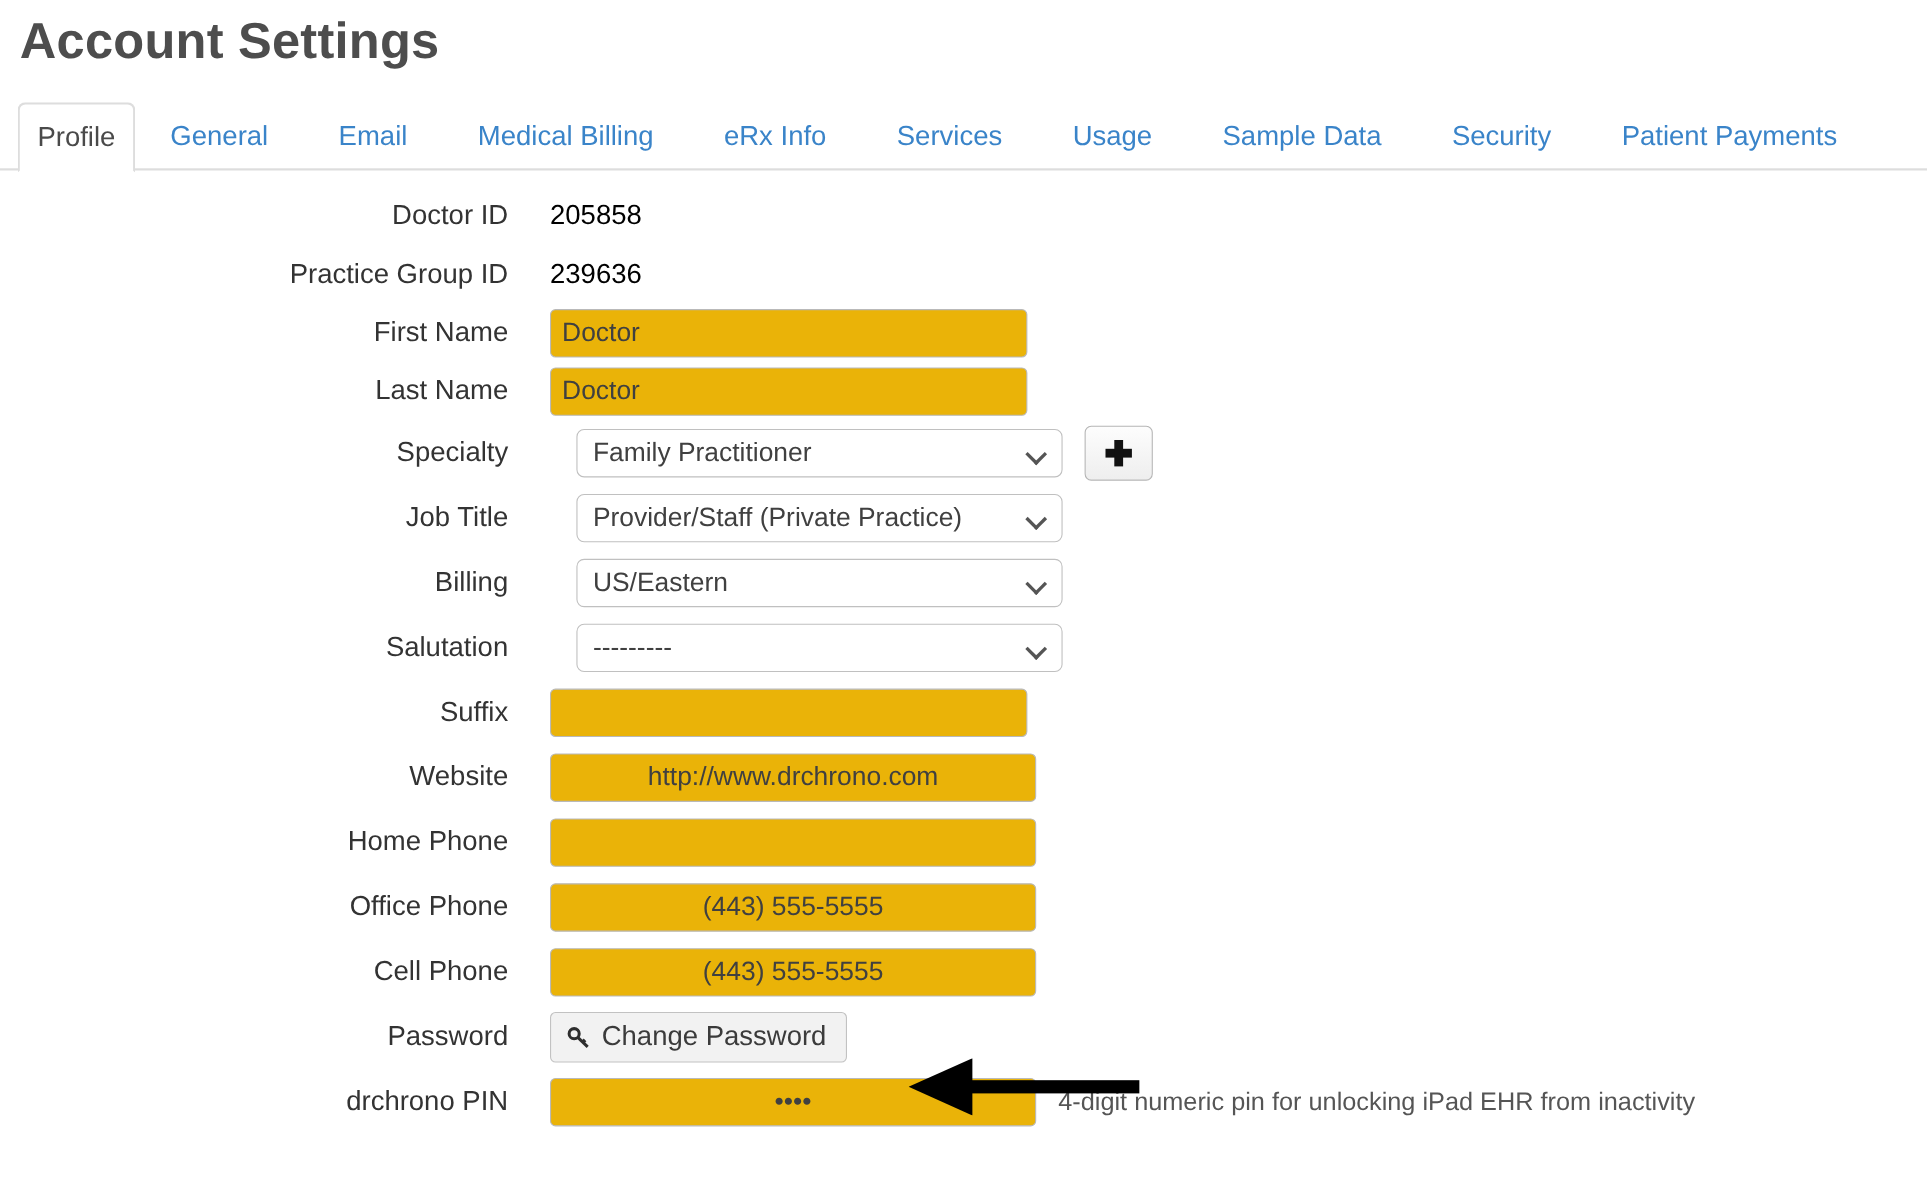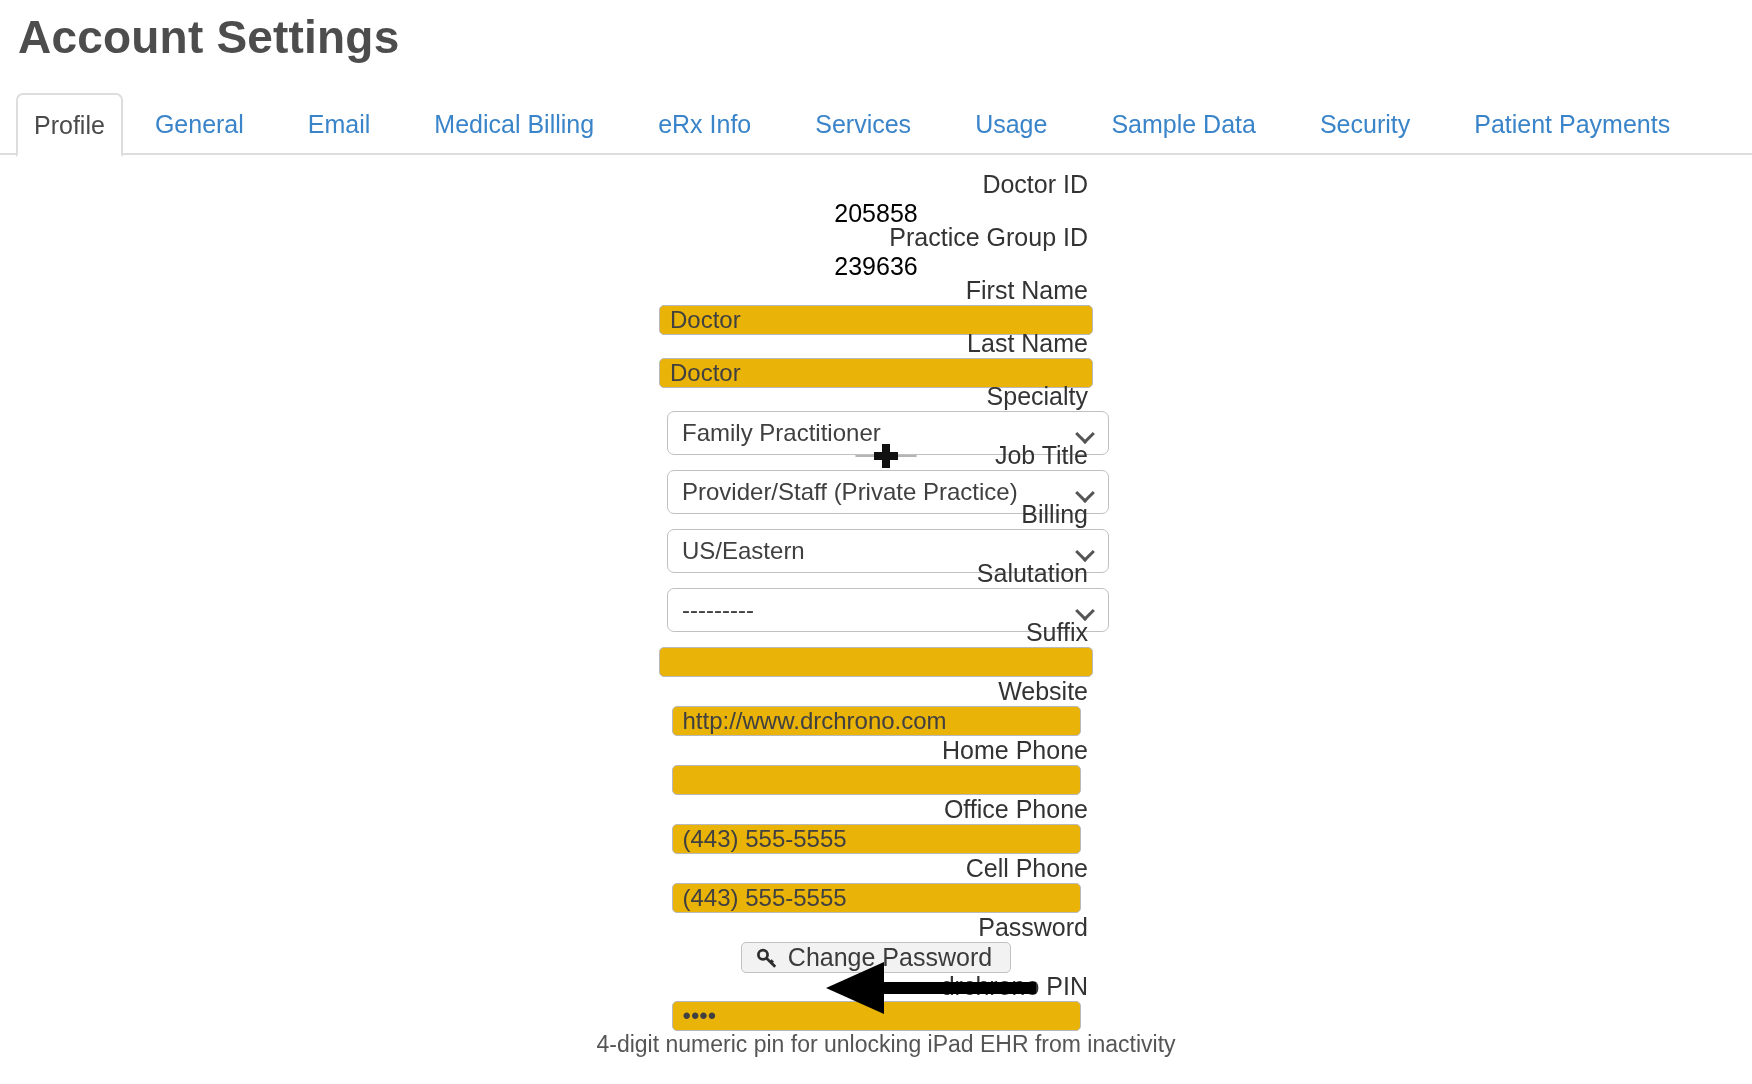--- a/index.html
+++ b/index.html
@@ -77,21 +77,20 @@
     position: absolute;
     left: 0;
     top: 170px;
     width: 1752px;
   }
   .row {
     position: relative;
     height: 53px;
     display: flex;
     align-items: center;
-    flex-direction: column;
   }
   .row-tall { height: 59px; }
   .label {
     width: 500px;
     text-align: right;
     padding-right: 38px;
     box-sizing: border-box;
     font-size: 25px;
     color: #333333;
     white-space: nowrap;
@@ -108,21 +107,21 @@
     border: 1px solid #b9b9b9;
     border-radius: 5px;
     background: #eab308;
     font-family: "Liberation Sans", sans-serif;
     font-size: 24px;
     color: #404040;
     padding: 0 10px;
     outline: none;
   }
   .txt.w-short { width: 434px; }   
-  .txt.w-long  { width: 409px; }   
+  .txt.w-long  { width: 442px; text-align: center; }   
 
   .sel-wrap {
     position: relative;
     display: inline-block;
     padding-left: 24px;
   }
   .sel {
     box-sizing: border-box;
     height: 44px;
     width: 442px;

